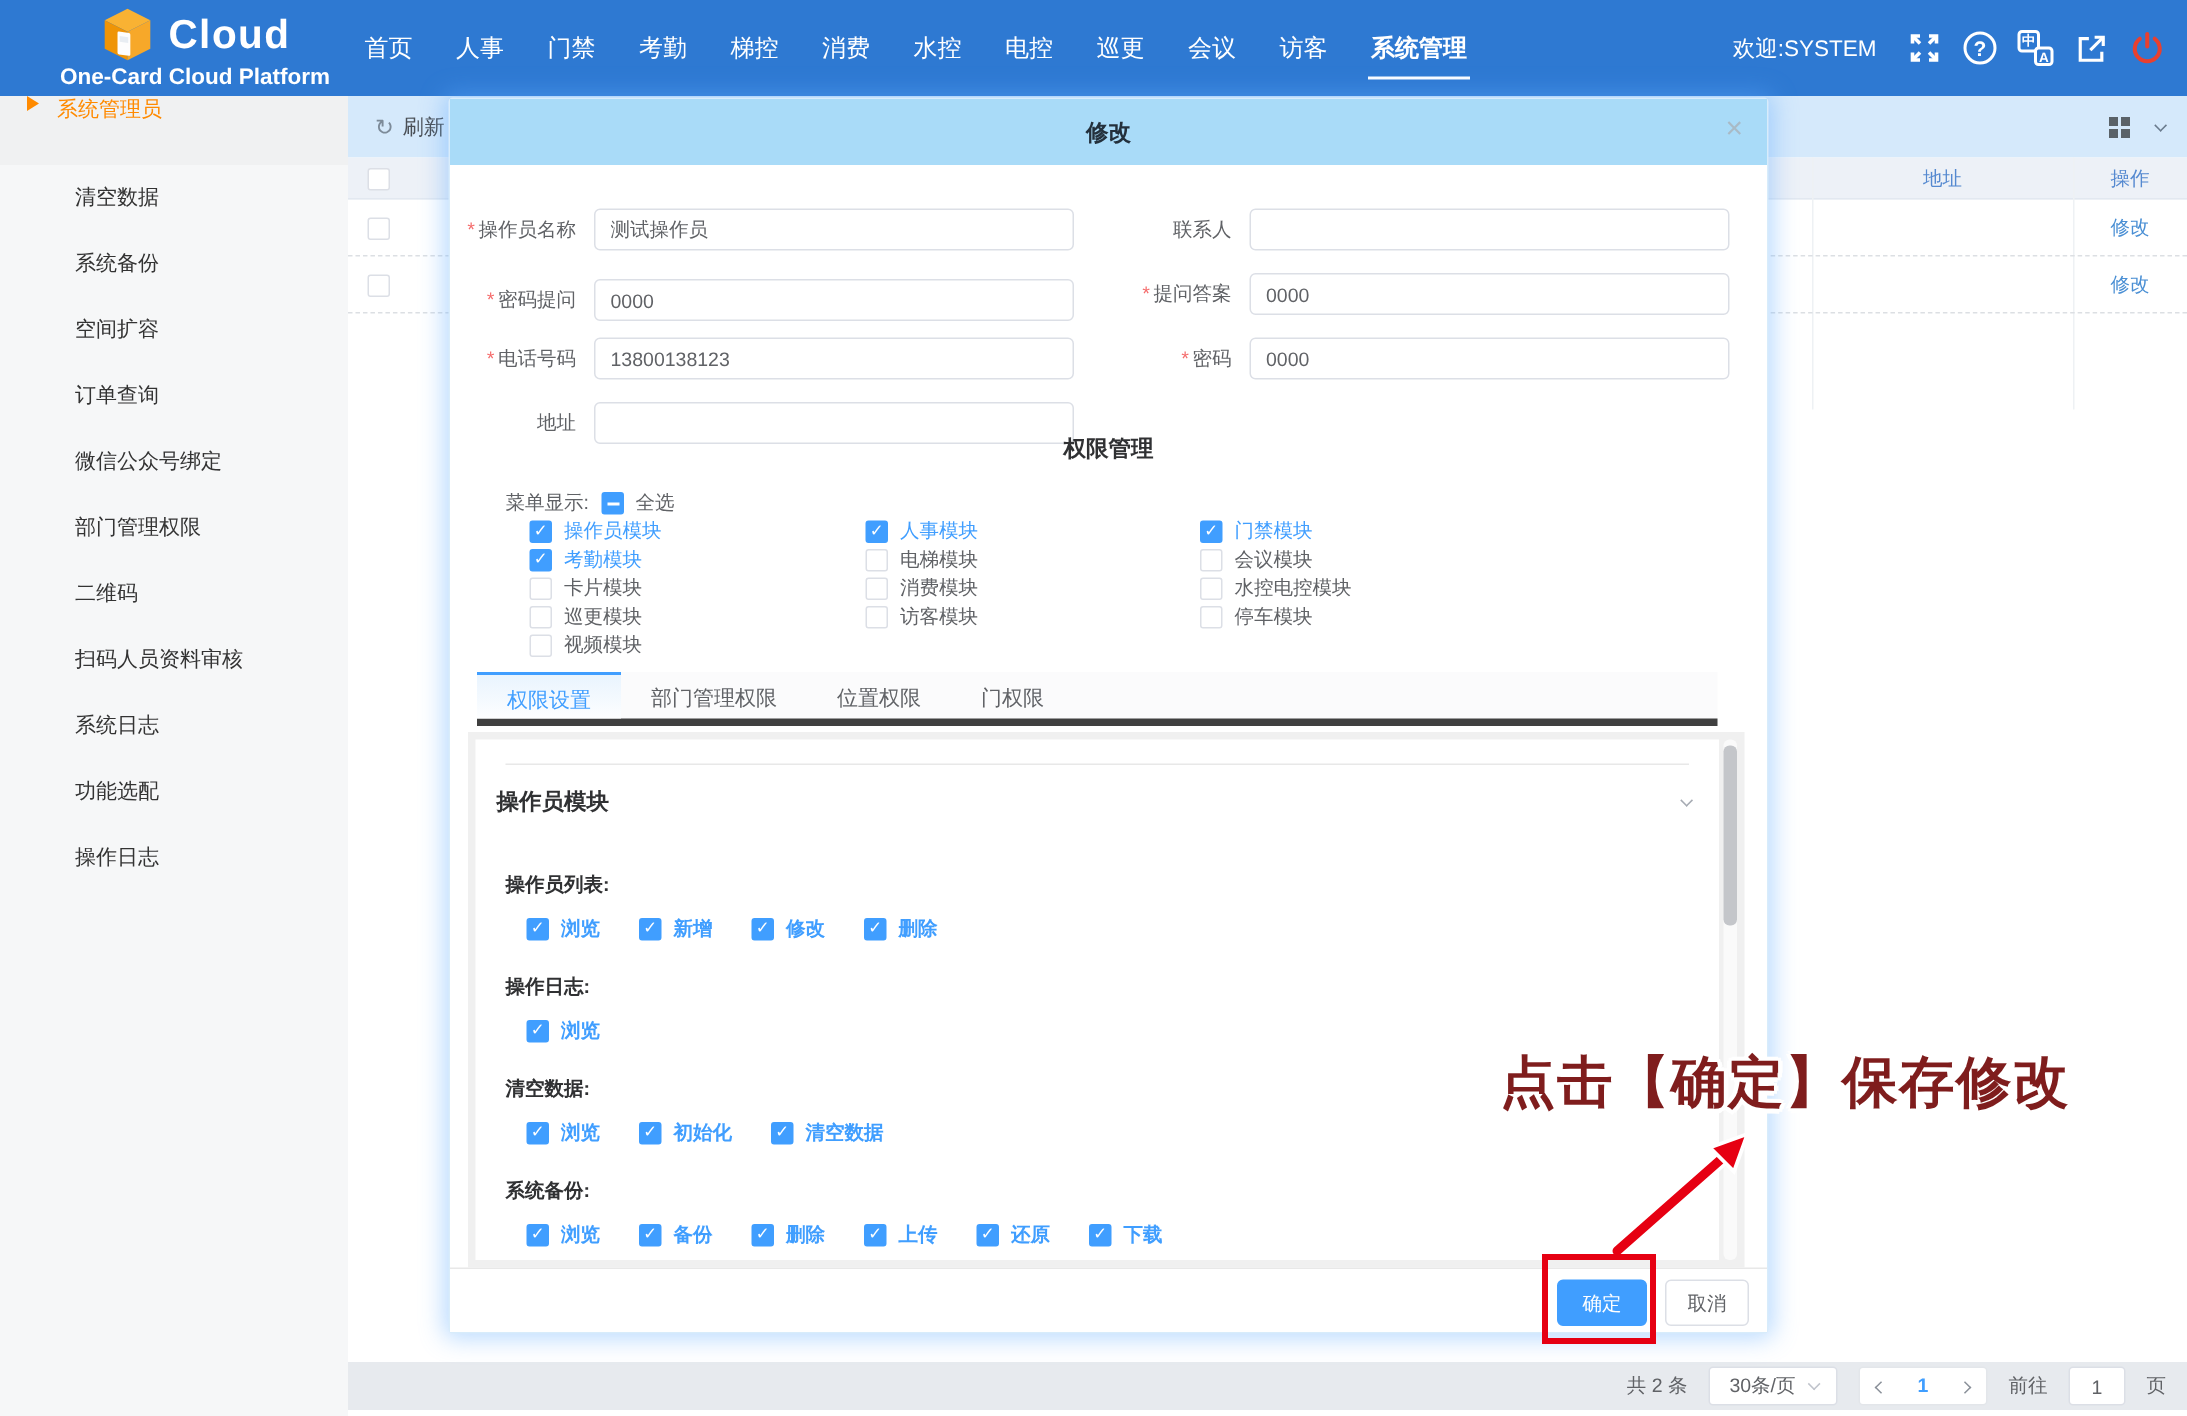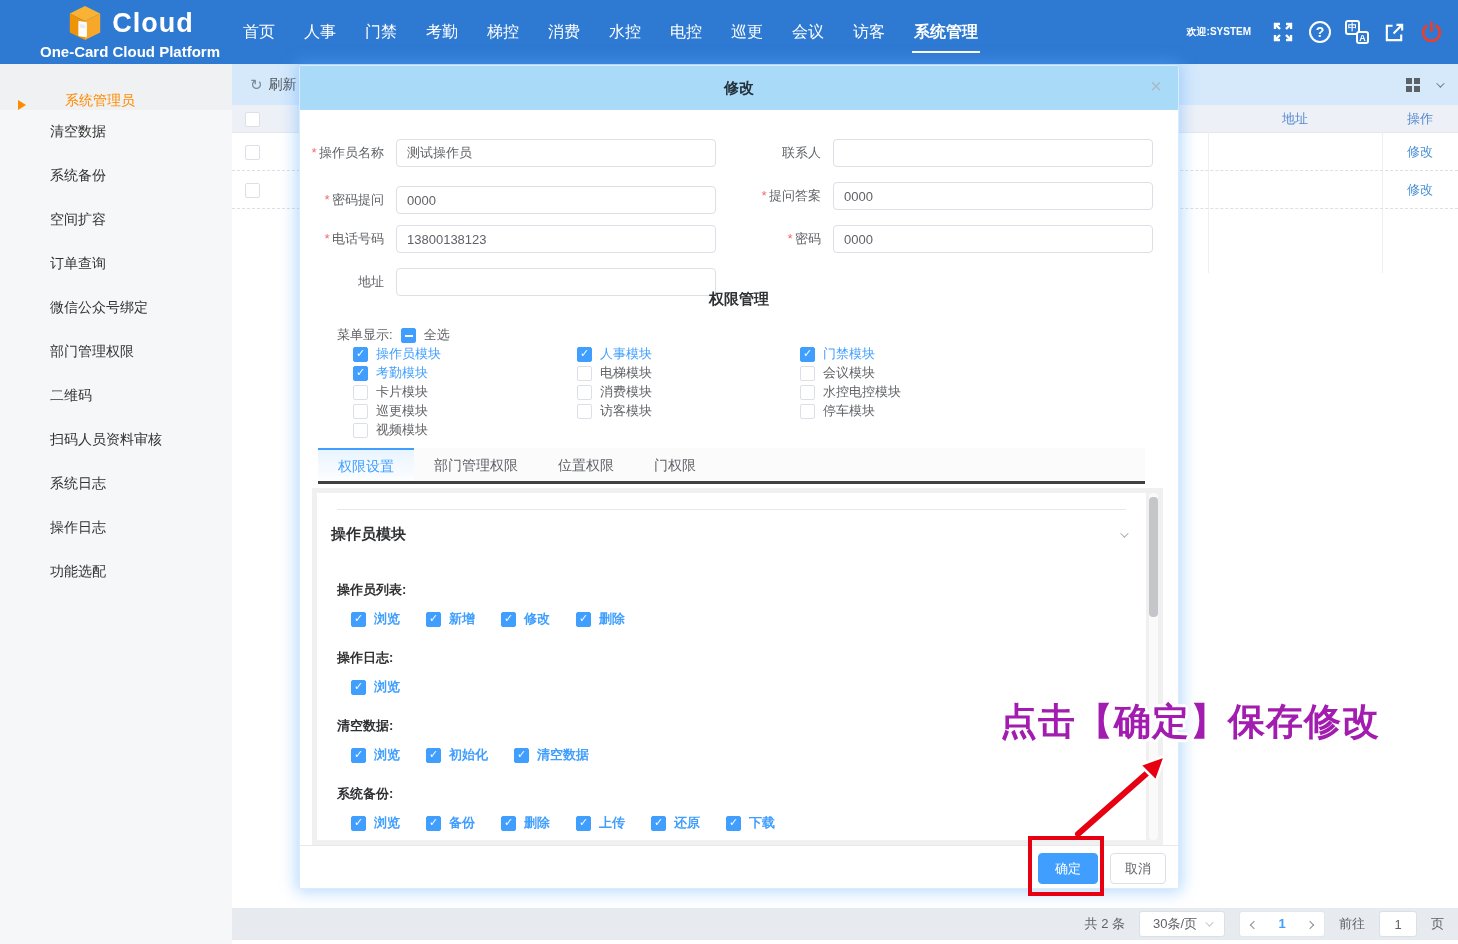--- a/index.html
+++ b/index.html
@@ -12,31 +12,31 @@
   .logo-wrap { position:absolute; left:30px; top:4px; width:200px; text-align:center; color:#fff; }
   .logo-row { display:flex; align-items:center; justify-content:center; gap:8px; }
   .logo-cube { width:38px; height:38px; }
   .logo-title { font-size:27px; font-weight:bold; letter-spacing:1px; }
   .logo-sub { font-size:15px; font-weight:bold; margin-top:1px; }
   .nav { position:absolute; left:237px; top:0; height:64px; display:flex; align-items:center; gap:17px; }
   .nav-item { color:#fff; font-size:16px; padding:4px 6px; position:relative; cursor:pointer; white-space:nowrap; }
   .nav-item.active { font-weight:bold; }
   .nav-item.active::after { content:""; position:absolute; left:4px; right:4px; bottom:-6px; height:2px; background:#fff; }
   .top-right { position:absolute; right:14px; top:0; height:64px; display:flex; align-items:center; gap:11px; }
-  .welcome { color:#fff; font-size:10px; font-weight:bold; margin-right:8px; }
+  .welcome { color:#fff; font-size:15px; font-weight:normal; margin-right:8px; }
   .tb-icon { width:26px; height:26px; display:flex; align-items:center; justify-content:center; }
   .help-circle { width:22px; height:22px; border:2px solid #fff; border-radius:50%; color:#fff; font-weight:bold; font-size:14px; display:flex; align-items:center; justify-content:center; }
   .trans-box { position:relative; width:24px; height:24px; }
   .trans-a, .trans-z { position:absolute; border:2px solid #fff; color:#fff; font-size:9px; font-weight:bold; display:flex; align-items:center; justify-content:center; background:#2e79d2; }
   .trans-z { left:0; top:0; width:15px; height:15px; border-radius:3px; }
   .trans-a { right:0; bottom:0; width:13px; height:13px; border-radius:3px; }
 
   
   .sidebar { position:absolute; left:0; top:64px; width:232px; height:880px; background:#f6f7f8; }
-  .side-root { height:46px; display:flex; align-items:flex-end; padding-left:18px; background:#f0f1f2; color:#ff8a00; font-size:14px; cursor:pointer;gap:27px; }
+  .side-root { height:46px; display:flex; align-items:flex-start; padding-left:18px; background:#f0f1f2; color:#ff8a00; font-size:14px; cursor:pointer; }
   .tri-right { width:0; height:0; border-left:8px solid #ff8a00; border-top:5px solid transparent; border-bottom:5px solid transparent; margin-right:12px; }
   .side-group { height:50px; background:#fff; display:flex; align-items:center; padding:0 20px 0 50px; color:#333; font-size:15px; justify-content:space-between; cursor:pointer; }
   .side-item { height:44px; display:flex; align-items:center; padding-left:50px; color:#333; font-size:14px; cursor:pointer; }
 
   .chev { display:inline-block; width:8px; height:8px; border-right:2px solid #6a7b8d; border-bottom:2px solid #6a7b8d; transform:rotate(45deg) translateY(-2px); }
   .chev.small { width:6px; height:6px; border-width:1.5px; }
 
   
   .main { position:absolute; left:232px; top:64px; width:1226px; height:880px; background:#fff; }
   .toolbar { position:absolute; left:0; top:0; width:1226px; height:41px; background:#d5e9fb; display:flex; align-items:center; }
@@ -83,21 +83,21 @@
   .f-input { width:320px; height:28px; border:1px solid #dcdfe6; border-radius:4px; padding:0 10px; font-size:13px; color:#606266; font-family:inherit; background:#fff; }
 
   .perm-title { position:absolute; left:0; top:276px; width:878px; text-align:center; font-size:15px; font-weight:bold; color:#303133; }
   .menu-row { position:absolute; left:37px; top:260px; display:flex; align-items:center; gap:8px; }
   .mod-grid { position:absolute; top:278px; }
   .mod-col { position:absolute; top:0; display:flex; flex-direction:column; gap:5px; }
   .mod-item { display:flex; align-items:center; gap:8px; height:14px; }
   .mod-item span { color:#606266; }
   .mod-item.on span { color:#409eff; }
 
-  .tabs { position:absolute; left:18px; top:382px; width:827px; height:36px; background:#fbfbfc; border-bottom:3px solid #404040; display:flex; }
+  .tabs { position:absolute; left:18px; top:382px; width:827px; height:36px; background:#fbfbfc; border-bottom:5px solid #404040; display:flex; }
   .tab { padding:0 20px; line-height:34px; color:#606266; font-size:14px; cursor:pointer; }
   .tab.active { color:#409eff; background:linear-gradient(#e9f4fe,#fdfeff); border-top:2px solid #409eff; line-height:32px; }
 
   .panel { position:absolute; left:12px; top:422px; width:851px; height:357px; background:#f0f0f0; padding:5px; display:flex; }
   .card { flex:1; background:#fff; position:relative; overflow:hidden; }
   .card-divider { position:absolute; left:20px; right:20px; top:16px; height:1px; background:#e8e8e8; }
   .module-head { position:absolute; left:14px; top:32px; right:20px; display:flex; justify-content:space-between; align-items:center; }
   .module-title { font-size:15px; font-weight:bold; color:#303133; }
   .group { position:absolute; left:20px; }
   .group-label { font-weight:bold; color:#303133; }
@@ -107,21 +107,21 @@
   .vscroll { width:9px; background:#fafafa; border-radius:4px; position:relative; margin-left:3px; }
   .vthumb { position:absolute; left:0; top:4px; width:9px; height:120px; background:#c4c6ca; border-radius:4px; }
 
   .modal-footer { position:absolute; left:0; bottom:0; width:878px; height:43px; border-top:1px solid #e8e8e8; background:#fff; }
   .btn { position:absolute; top:7px; height:31px; border-radius:4px; font-size:13px; font-family:inherit; cursor:pointer; }
   .btn-ok { left:738px; width:60px; background:#409eff; border:1px solid #409eff; color:#fff; }
   .btn-cancel { left:810px; width:56px; background:#fff; border:1px solid #dcdfe6; color:#606266; }
 
   
   .hl-box { position:absolute; left:1028px; top:836px; width:76px; height:60px; border:4px solid #e60012; z-index:30; pointer-events:none; }
-  .annot { position:absolute; left:1000px; top:697px; z-index:30; font-size:37px; font-weight:bold; color:#a21caf; white-space:nowrap; letter-spacing:1px;
+  .annot { position:absolute; left:1000px; top:697px; z-index:30; font-size:37px; font-weight:bold; color:#7f1d1d; white-space:nowrap; letter-spacing:1px;
            text-shadow:-2px -2px 0 #fff, 2px -2px 0 #fff, -2px 2px 0 #fff, 2px 2px 0 #fff, 0 3px 0 #fff, 0 -3px 0 #fff, 3px 0 0 #fff, -3px 0 0 #fff; }
   .arrow-svg { position:absolute; left:1062px; top:748px; z-index:30; pointer-events:none; }
 </style>
 </head>
 <body>
 
 <div id="stage">
 
   <div class="topbar">
     <div class="logo-wrap">
@@ -198,22 +198,22 @@
     <div id="side-items">
         <div class="side-item">清空数据</div>
         <div class="side-item">系统备份</div>
         <div class="side-item">空间扩容</div>
         <div class="side-item">订单查询</div>
         <div class="side-item">微信公众号绑定</div>
         <div class="side-item">部门管理权限</div>
         <div class="side-item">二维码</div>
         <div class="side-item">扫码人员资料审核</div>
         <div class="side-item">系统日志</div>
+        <div class="side-item">功能选配</div>
         <div class="side-item">操作日志</div>
-        <div class="side-item">功能选配</div>
       </div>
   </div>
 
   <div class="main">
     <div class="toolbar">
       <div class="refresh-btn">
         <span class="refresh-glyph">↻</span>
         <span>刷新</span>
       </div>
       <div class="toolbar-right">

